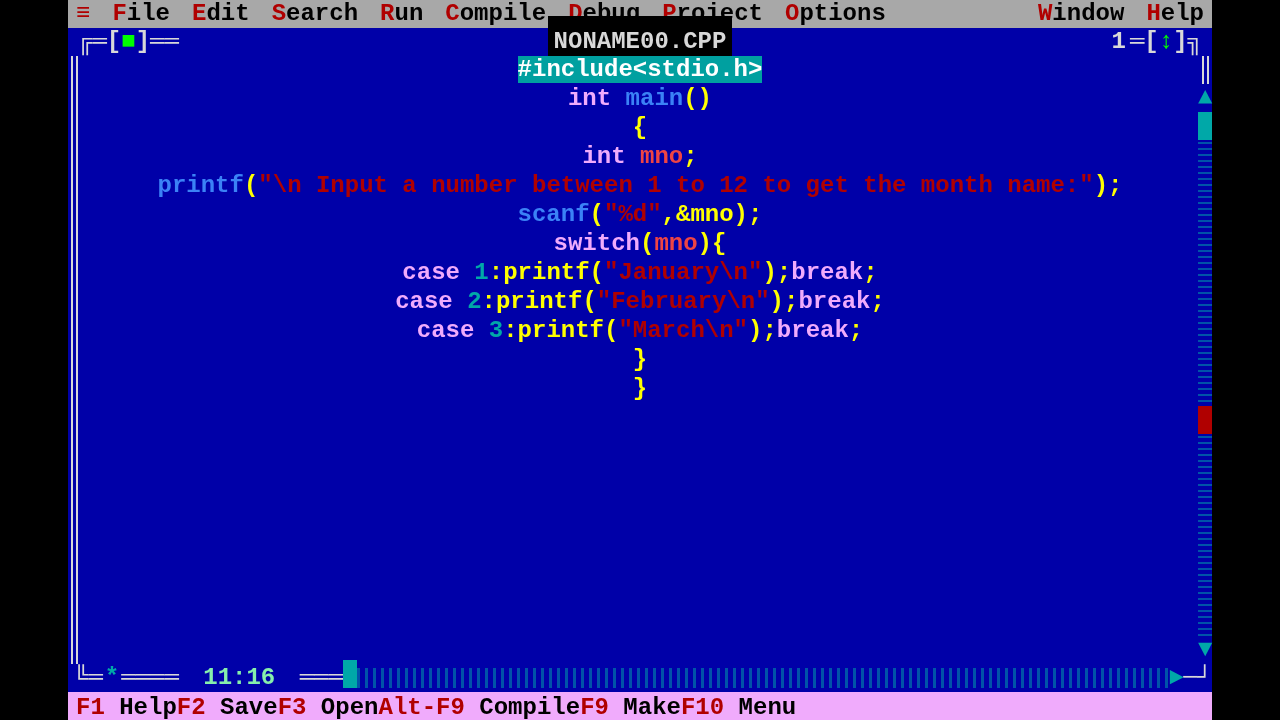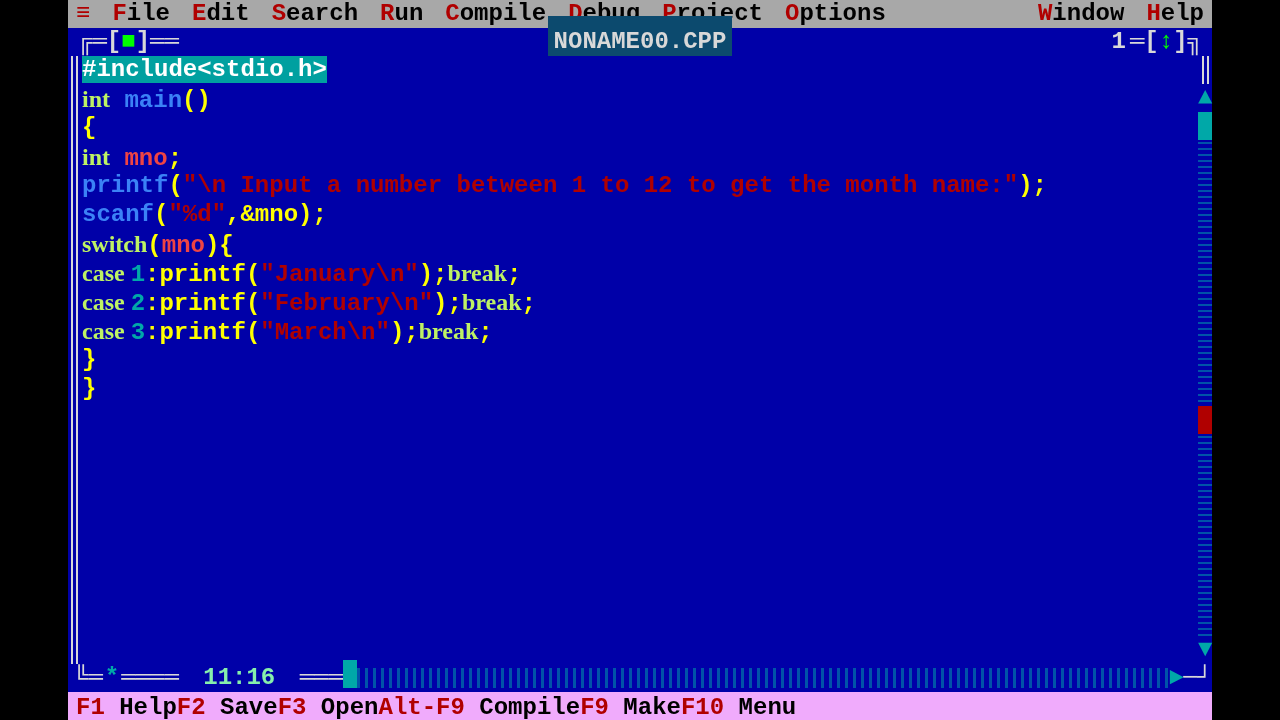--- a/index.html
+++ b/index.html
@@ -49,37 +49,37 @@
     pointer-events: none;
   }
   .title-left, .title-right {
     position: absolute;
     display: flex;
     align-items: center;
     pointer-events: auto;
   }
   .title-left { left: 10px; }
   .title-right { right: 10px; }
-  .title-text { color: #d8d8d8; padding: 12px 6px; background: #0c4a6e; }
+  .title-text { color: #d8d8d8; padding: 12px 6px; background: #000000; }
   .ctrl-bracket { color: #d8d8d8; }
   .ctrl-box { color: #00ff00; }
   .win-num { color: #d8d8d8; padding: 0 4px; }
   .editor {
     position: absolute;
     top: 28px;
     left: 14px;
     right: 14px;
     bottom: 28px;
     background: #0000a8;
     color: #ffff00;
     overflow: hidden;
   }
-  .line { height: 29px; white-space: pre; }
+  .line { height: 29px; white-space: pre; text-align: center; }
   .selected { background: #00a0a0; color: #fff; }
-  .kw { color: #bef264; font-family: Liberation Serif, serif; }
+  .kw { color: #f0abfc; }
   .ident { color: #ef4444; }
   .sym { color: #ffff00; }
   .str { color: #b00000; }
   .num { color: #00a8a8; }
   .fn { color: #3b82f6; }
   .cursor { color: #d8d8d8; animation: blink 1s steps(1) infinite; }
   @keyframes blink { 50% { opacity: 0; } }
   .vscroll {
     position: absolute;
     right: 0;

